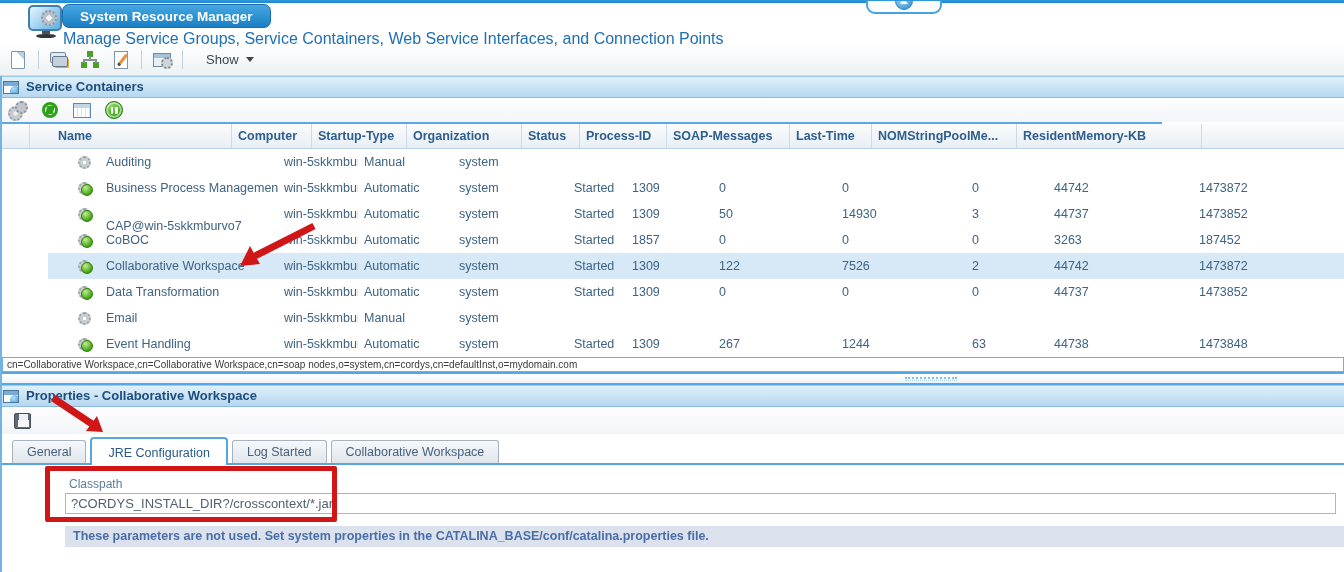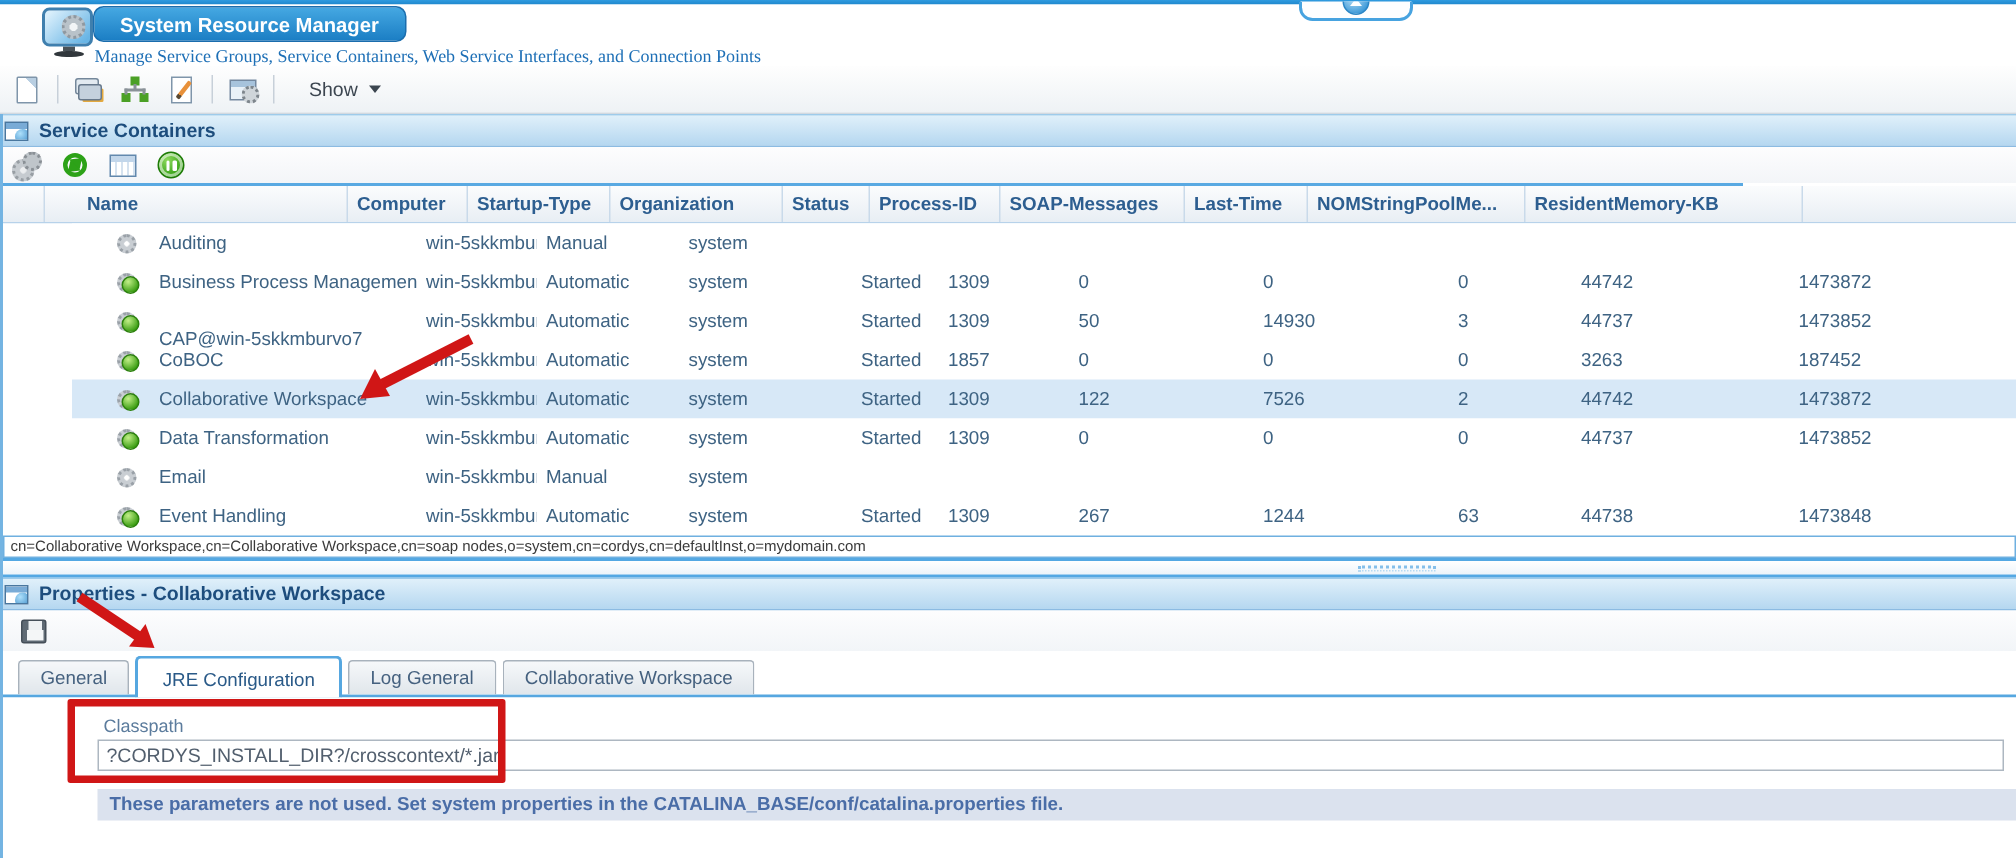--- a/index.html
+++ b/index.html
@@ -14,21 +14,21 @@
   .app-icon { position:absolute; left:28px; top:2px; width:36px; height:34px; }
   .app-icon .screen { width:34px; height:26px; border:2px solid #3f7fae; border-radius:5px;
     background:linear-gradient(135deg,#d8eefb 10%,#69b5e5 90%); position:relative; }
   .app-icon .screen::after { content:''; position:absolute; right:3px; top:3px; width:12px; height:12px;
     border-radius:50%; border:2px dotted #8f98a0; background:radial-gradient(circle,#f2f5f7 30%,#b9c2c9 33%); }
   .app-icon .neck { width:8px; height:3px; background:#4a5258; margin:0 auto; }
   .app-icon .base { width:20px; height:4px; background:#31373c; border-radius:50%/60%; margin:0 auto; }
   .title-tab { position:absolute; left:62px; top:1px; height:24px; padding:4px 17px 0 17px;
     background:linear-gradient(#45a8e2,#1b7ec4); border:1px solid #1a6dad; border-radius:7px;
     color:#fff; font-weight:bold; font-size:13.5px; }
-  .subtitle { position:absolute; left:63px; top:27px; font-size:12px; color:#1d6fb6;font-family:Liberation Serif, serif; }
+  .subtitle { position:absolute; left:63px; top:27px; font-size:16px; color:#1d6fb6; }
   .collapse-tab { position:absolute; left:866px; top:-2px; width:76px; height:13px; background:#fdfeff;
     border:2px solid #47a3e0; border-top:none; border-radius:0 0 9px 9px; overflow:hidden; }
   .collapse-tab .orb { position:absolute; left:27px; top:-9px; width:18px; height:18px; border-radius:50%;
     background:radial-gradient(circle at 40% 35%,#bfe2f8,#3e9ad8 75%); border:1px solid #2b86c6; }
   .collapse-tab .orb::after { content:''; position:absolute; left:4px; top:6px; width:0; height:0;
     border:4px solid transparent; border-bottom:5px solid #fff; border-top:none; }
 
   
   .toolbar-main { height:32px; display:flex; align-items:center; padding-left:7px; gap:9px;
     background:linear-gradient(#fefefe,#eef2f5); border-bottom:1px solid #d2d9e0; }
@@ -366,21 +366,21 @@
 
   <div class="props-toolbar">
     <span class="ic">
         <span class="ic-save"></span>
       </span>
   </div>
 
   <div class="tabs-row" id="tabs-row">
       <div class="tab">General</div>
       <div class="tab active">JRE Configuration</div>
-      <div class="tab">Log General</div>
+      <div class="tab">Log Started</div>
       <div class="tab">Collaborative Workspace</div>
     </div>
   <div class="tabs-underline"></div>
 
   <div class="tab-content">
     <div class="cp-label">Classpath</div>
     <input class="cp-input" type="text" value="?CORDYS_INSTALL_DIR?/crosscontext/*.jar" style="">
     <div class="note-bar">These parameters are not used. Set system properties in the CATALINA_BASE/conf/catalina.properties file.</div>
   </div>
 

